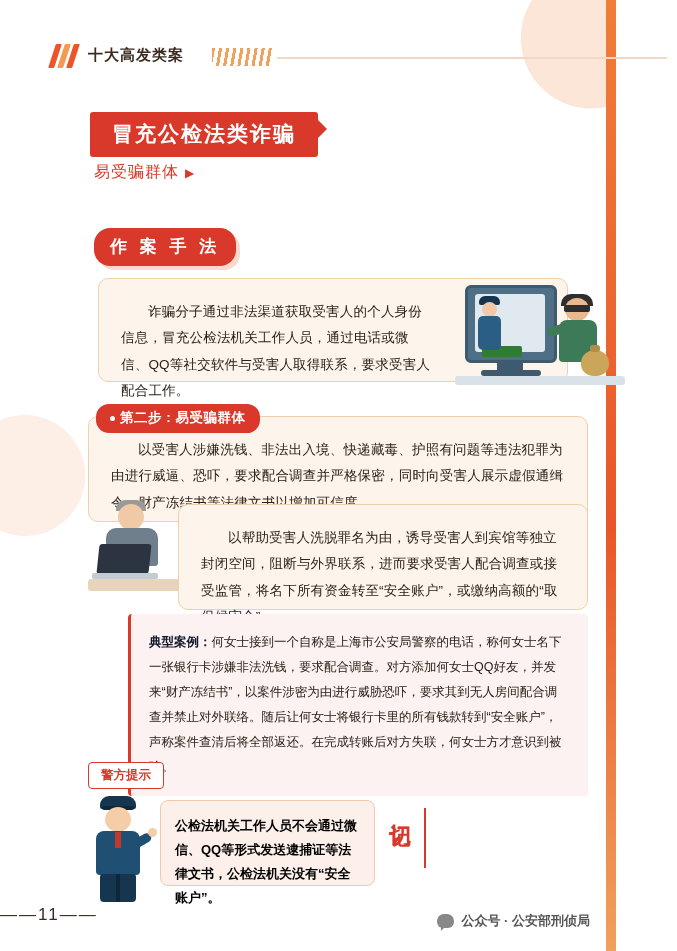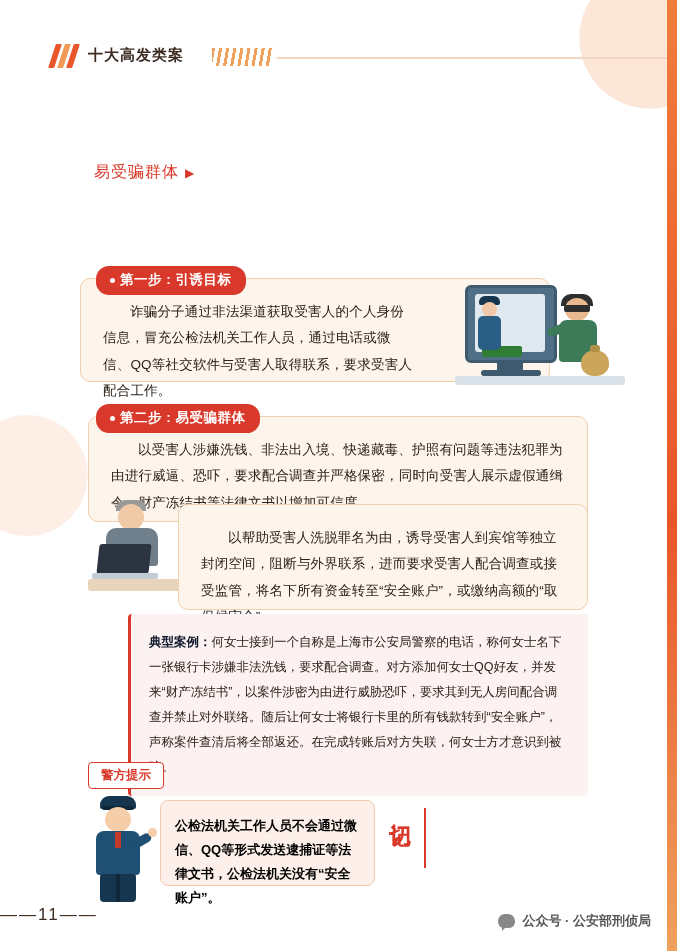--- a/index.html
+++ b/index.html
@@ -4,21 +4,21 @@
 <style>
   * { box-sizing: border-box; margin: 0; padding: 0; }
   html, body {
     width: 677px; height: 951px;
     font-family: "Liberation Sans", "DejaVu Sans", sans-serif;
     background: #ffffff;
     overflow: hidden;
   }
   .page {
     position: relative;
-    width: 677px; height: 951px;
+    width: 616px; height: 951px;
     background:
       radial-gradient(circle at 96% 4%, #fbe6d8 0 70px, rgba(255,255,255,0) 71px),
       radial-gradient(circle at 4% 50%, #fdeee6 0 60px, rgba(255,255,255,0) 61px),
       #ffffff;
   }
   
   .edge-bar {
     position: absolute; right: 0; top: 0; width: 10px; height: 951px;
     background: linear-gradient(180deg, #f07d3a 0%, #e8562a 55%, #f0a15c 100%);
   }
@@ -102,21 +102,21 @@
     border: 1px solid #f0cfae;
     border-radius: 10px;
     padding: 20px 20px 16px 22px;
     font-size: 13.5px; line-height: 1.95; color: #2b2118;
     letter-spacing: 0.2px;
   }
   .step-box p { text-indent: 2em; }
 
   
   #step1-head { left: 96px; top: 266px; }
-  #step1-box  { left: 80px; top: 278px; width: 470px; height: 104px; }
+  #step1-box  { left: 98px; top: 278px; width: 470px; height: 104px; }
   #step1-box p { width: 310px; }
 
   
   #step2-head { left: 96px; top: 404px; }
   #step2-box  { left: 88px; top: 416px; width: 500px; height: 106px; }
 
   
   #step3-head { left: 428px; top: 492px; }
   #step3-box  { left: 178px; top: 504px; width: 410px; height: 106px; }
 
@@ -261,32 +261,31 @@
       <span></span>
         <span></span>
         <span></span>
     </div>
     <div class="hdr-title">十大高发类案</div>
     <div class="hdr-stripes"></div>
     <div class="hdr-line"></div>
   </div>
 
   <div class="title-shadow"></div>
+  <div class="title-banner">冒充公检法类诈骗</div>
 
   <div class="subtitle-row">
     <span class="sub-label">易受骗群体</span>
     <span class="sub-arrow">▶</span>
   </div>
 
+  <div class="section-badge">作 案 手 法</div>
 
   <div class="step-box" id="step1-box">
     <p>诈骗分子通过非法渠道获取受害人的个人身份信息，冒充公检法机关工作人员，通过电话或微信、QQ等社交软件与受害人取得联系，要求受害人配合工作。</p>
-  </div>
-  <div class="step-head" id="step1-head">
-    <span class="dot"></span><span>第一步 : 引诱目标</span>
   </div>
 
   <div class="illu1">
     <div class="desk1"></div>
     <div class="monitor">
       <div class="monitor-inner"></div>
       <div class="badge-sq"></div>
     </div>
     <div class="monitor-stand"></div>
     <div class="monitor-base"></div>

